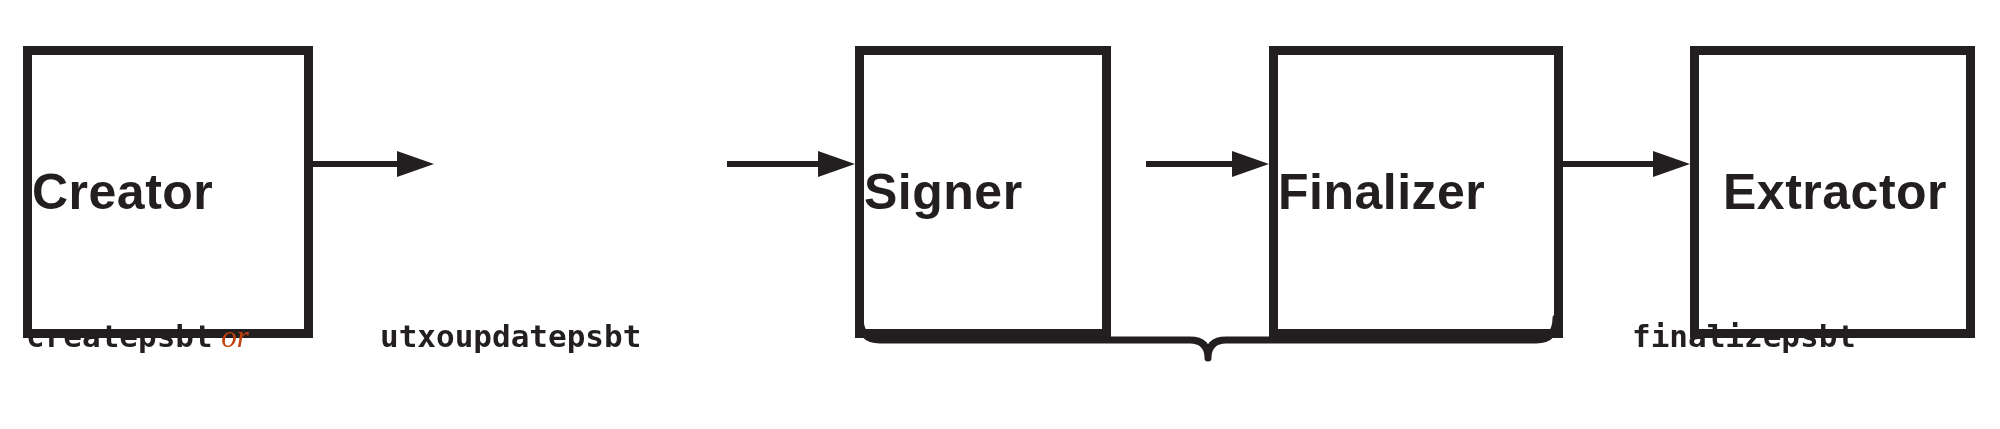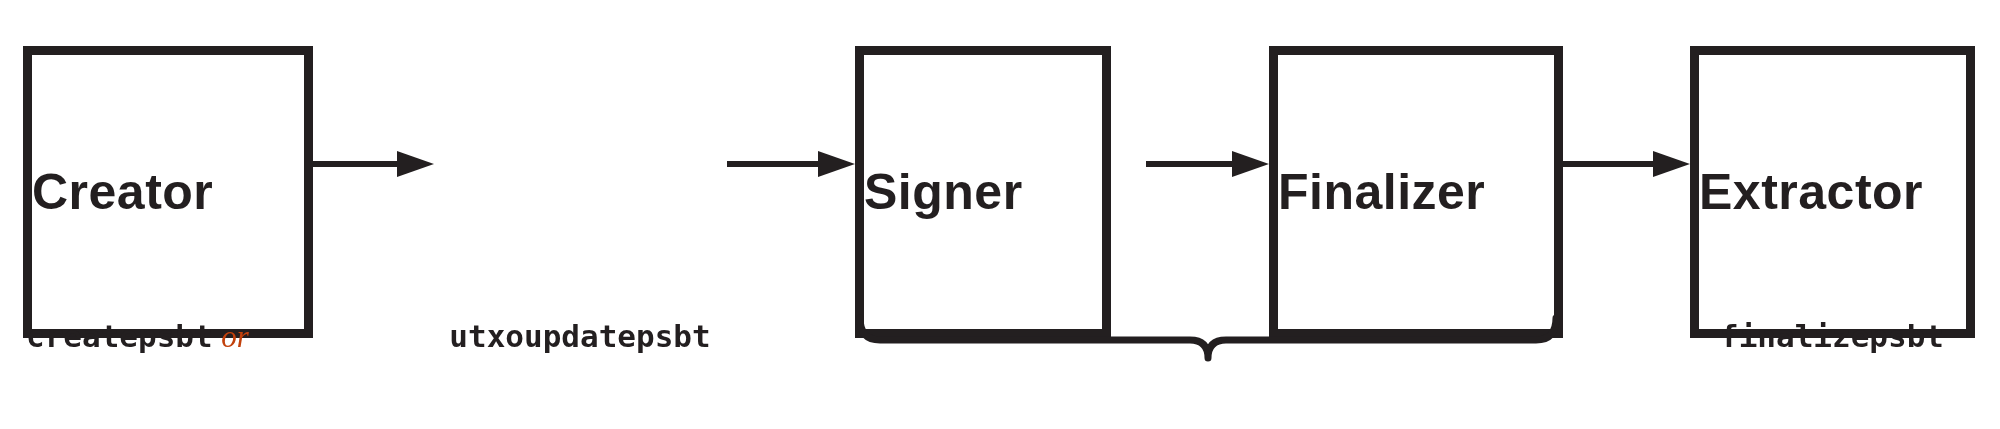--- a/index.html
+++ b/index.html
@@ -51,21 +51,21 @@
     font-weight: bold;
     color: #231f20;
   }
   .conj {
     font-family: "Liberation Serif", serif;
     font-style: italic;
     font-weight: normal;
     color: #c2410c;
   }
   .centered {
-    text-align: center;
+    text-align: left;
   }
   .brace {
     position: absolute;
   }
 </style>
 </head>
 <body>
 
 <div class="canvas">
 
@@ -75,21 +75,21 @@
 
 
   <div class="box" style="left:855px; width:256px;">
     <span class="box-label">Signer</span>
   </div>
 
   <div class="box" style="left:1269px; width:294px;">
     <span class="box-label">Finalizer</span>
   </div>
 
-  <div class="box" style="left:1690px; width:285px;">
+  <div class="box" style="left:1690px; width:285px;padding-left:24px;">
     <span class="box-label">Extractor</span>
   </div>
 
   <svg class="arrow" style="left:313px;" width="121" height="40" viewBox="0 0 121 40">
     <line x1="0" y1="20" x2="88" y2="20" stroke="#231f20" stroke-width="6"></line>
     <polygon points="121,20 84,7 84,33" fill="#231f20"></polygon>
   </svg>
 
   <svg class="arrow" style="left:727px;" width="128" height="40" viewBox="0 0 128 40">
     <line x1="0" y1="20" x2="95" y2="20" stroke="#231f20" stroke-width="6"></line>

